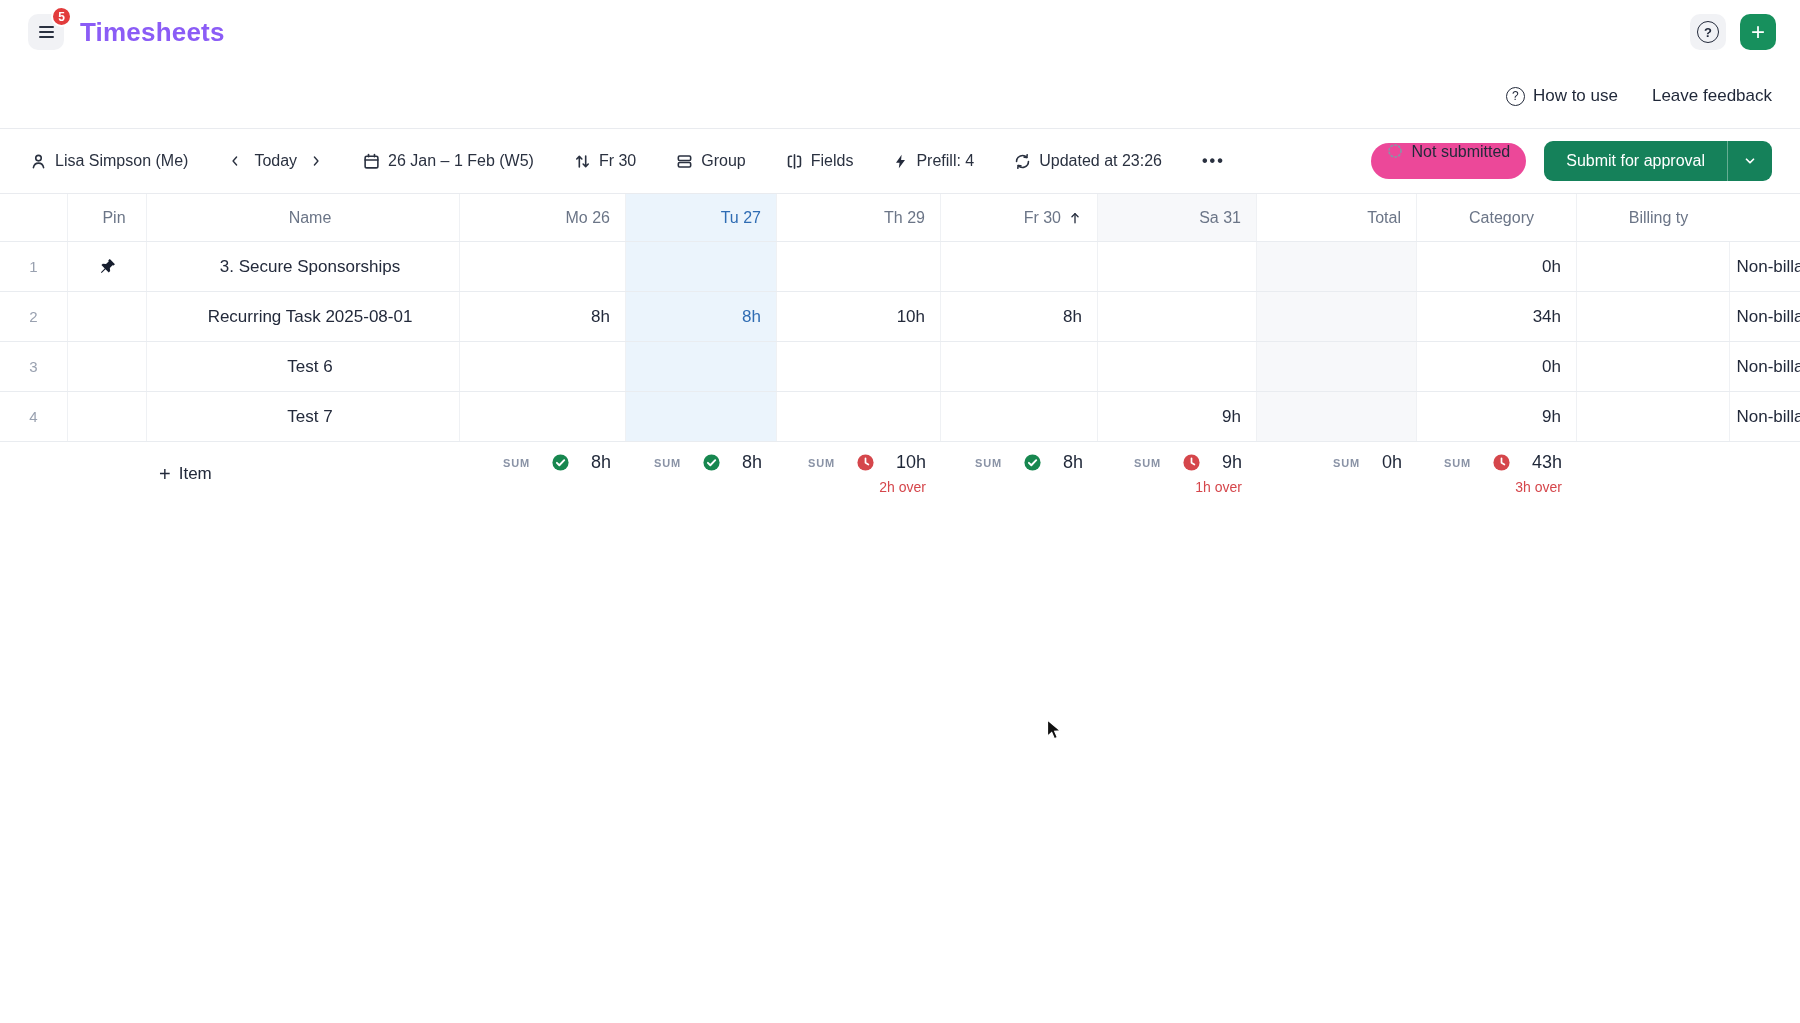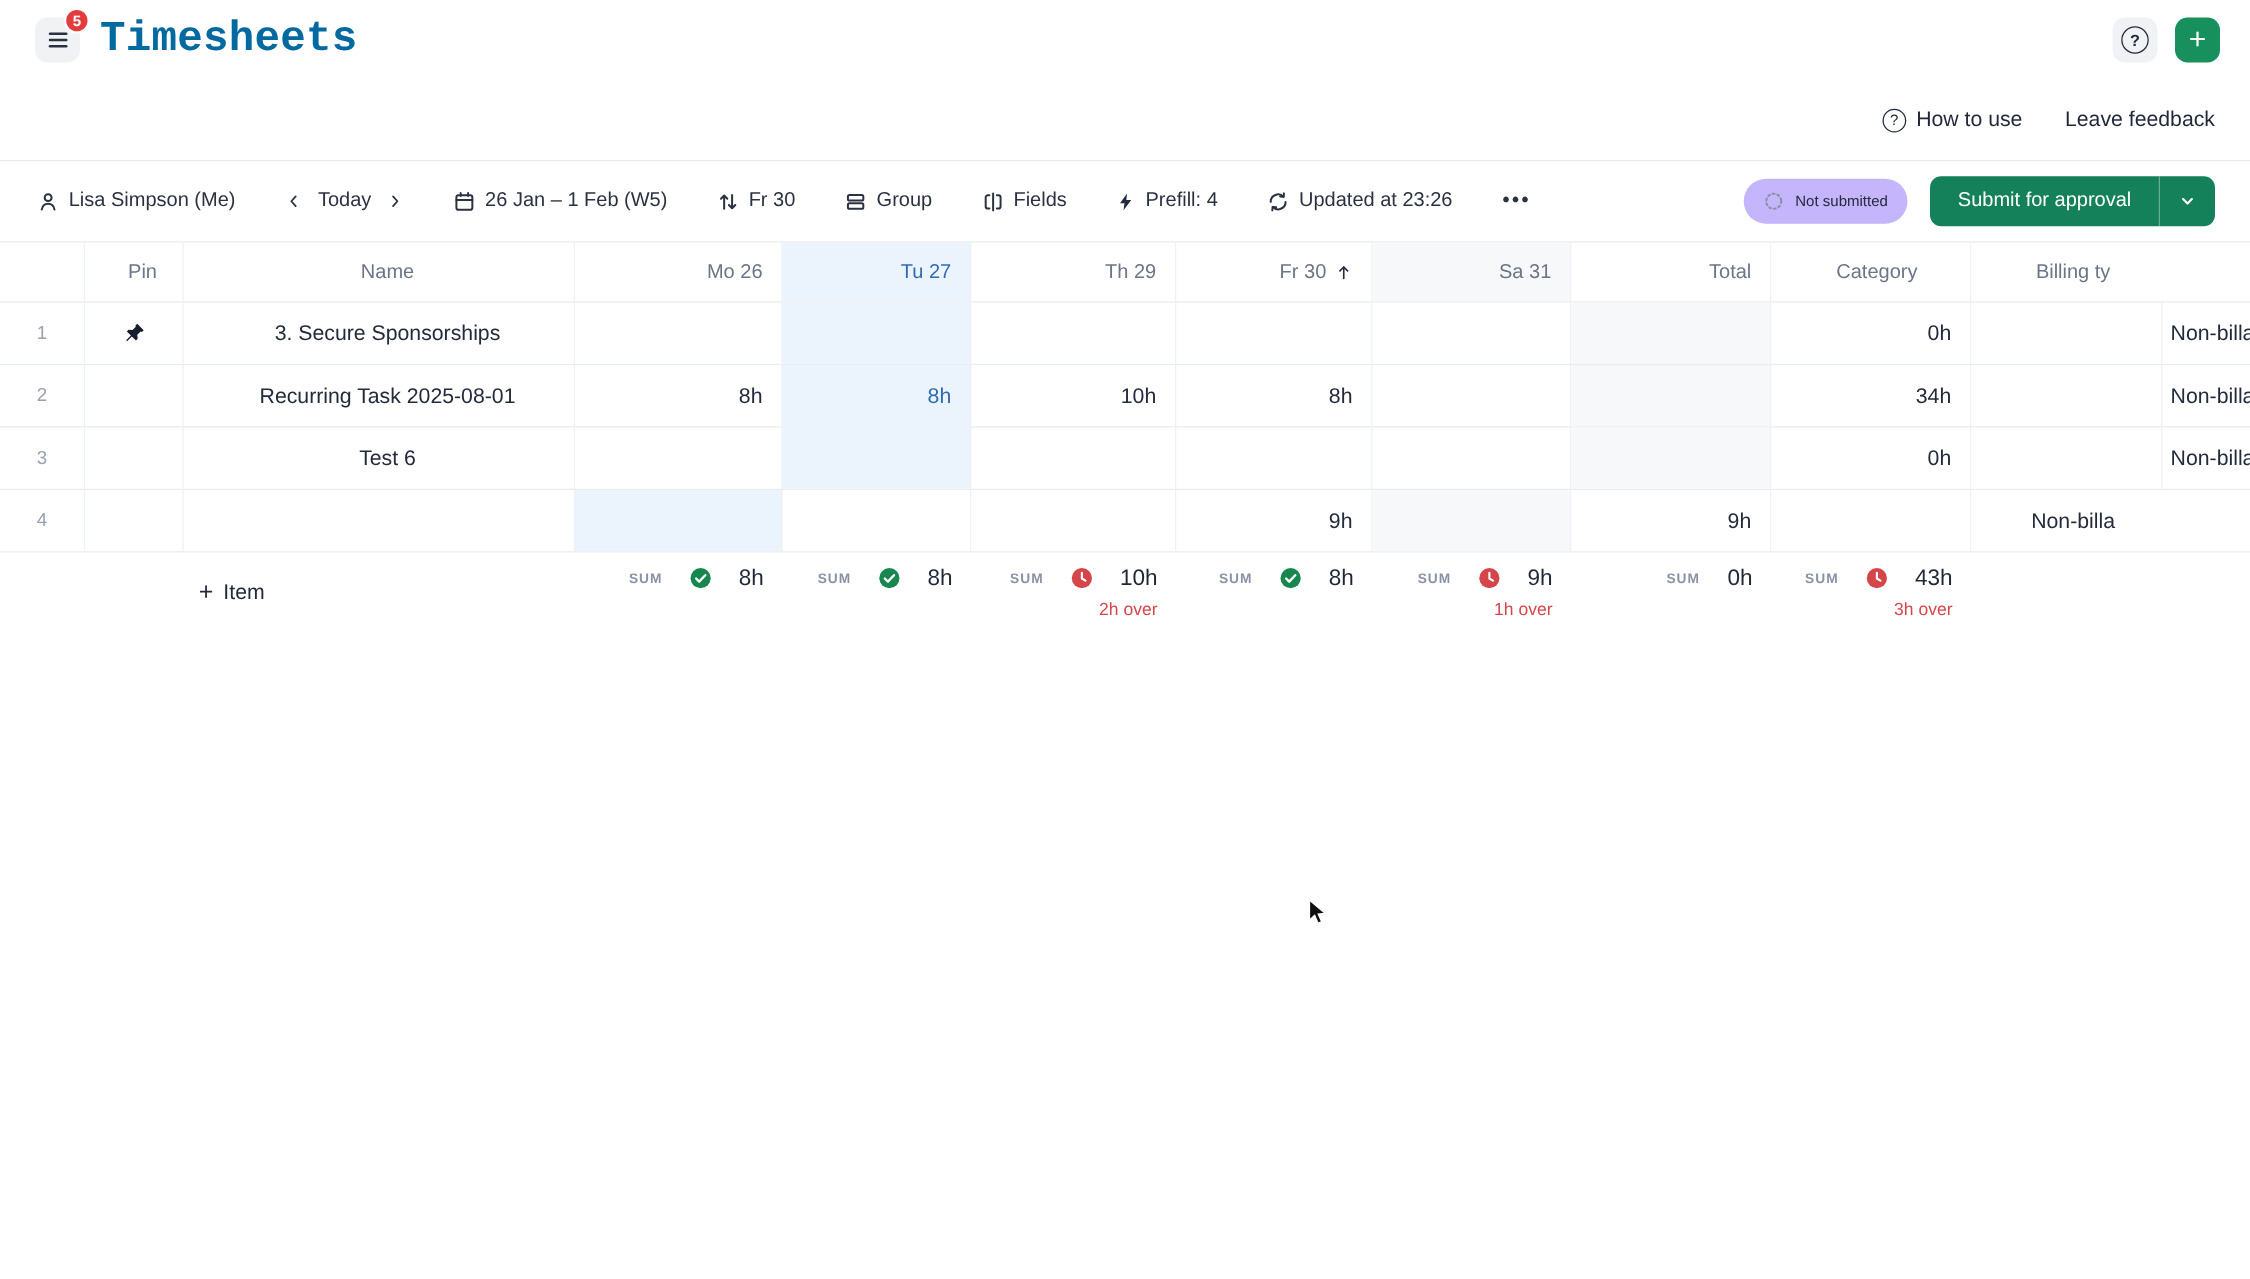--- a/index.html
+++ b/index.html
@@ -8,21 +8,21 @@
   .page { position:relative; width:1800px; height:1023px; background:#fff; }
 
   
   .topbar { height:64px; display:flex; align-items:center; padding:0 24px 0 28px; }
   .menu-btn { position:relative; width:36px; height:36px; background:#f1f2f5; border-radius:10px;
     display:flex; flex-direction:column; align-items:center; justify-content:center; gap:3px; cursor:pointer; }
   .menu-btn i { display:block; width:15px; height:2px; background:#2a3140; border-radius:1px; }
   .notif-badge { position:absolute; top:-8px; right:-8px; min-width:21px; height:21px; background:#e23c3c;
     border:2.5px solid #fff; border-radius:50%; color:#fff; font-size:12px; font-weight:bold;
     display:flex; align-items:center; justify-content:center; }
-  .app-title { font-size:34px; font-weight:700; color:#0369a1; margin-left:16px; letter-spacing:.2px;font-family:Liberation Mono, monospace; }
+  .app-title { font-size:26px; font-weight:700; color:#8b5cf6; margin-left:16px; letter-spacing:.2px; }
   .topbar-right { margin-left:auto; display:flex; align-items:center; gap:14px; }
   .help-btn { width:36px; height:36px; background:#f1f2f5; border-radius:10px; display:flex;
     align-items:center; justify-content:center; cursor:pointer; }
   .q-circle { width:22px; height:22px; border:1.6px solid #232a3b; border-radius:50%; font-size:13px;
     font-weight:600; display:flex; align-items:center; justify-content:center; color:#232a3b; }
   .add-btn { width:36px; height:36px; background:#17905d; border-radius:10px; color:#fff; font-size:24px;
     font-weight:500; display:flex; align-items:center; justify-content:center; cursor:pointer; line-height:1; }
 
   
   .tabbar { height:65px; border-bottom:1px solid #e9ebef; display:flex; align-items:stretch;
@@ -38,22 +38,22 @@
     display:flex; align-items:center; justify-content:center; }
 
   
   .toolbar { height:64px; display:flex; align-items:center; padding:0 28px 0 30px; gap:40px; }
   .tool { display:flex; align-items:center; gap:8px; font-size:16px; color:#2a3140; cursor:pointer;
     white-space:nowrap; }
   .tool svg { flex:0 0 auto; }
   .nav-group { display:flex; align-items:center; gap:12px; }
   .chev { display:flex; align-items:center; cursor:pointer; }
   .toolbar-right { margin-left:auto; display:flex; align-items:center; gap:18px; }
-  .status-pill { display:flex; align-items:center; gap:9px; background:#c4b5fd; border-radius:18px;
-    height:36px; padding:0 16px; font-size:12px; color:#232a3b; cursor:pointer; }
+  .status-pill { display:flex; align-items:flex-start; gap:9px; background:#ec4899; border-radius:18px;
+    height:36px; padding:0 16px; font-size:16px; color:#232a3b; cursor:pointer; }
   .submit-btn { display:flex; align-items:stretch; height:40px; border-radius:9px; overflow:hidden;
     background:#15815a; color:#fff; cursor:pointer; }
   .submit-main { display:flex; align-items:center; padding:0 22px; font-size:16px; font-weight:500;
     border-right:1px solid rgba(255,255,255,.35); }
   .submit-caret { display:flex; align-items:center; justify-content:center; width:44px; }
 
   
   .grid-row { display:grid;
     grid-template-columns:68px 79px 313px 166px 151px 164px 157px 159px 160px 160px 153px minmax(0,1fr); }
   .thead { height:49px; border-top:1px solid #e9ebef; border-bottom:1px solid #e9ecf0; }
@@ -358,20 +358,23 @@
     <div class="cell left-c" style="padding-left:10px;">
         <span class="day-val">Non-billa</span>
       </div>
   </div>
 
   <div class="grid-row trow">
     <div class="cell num-c">
         <span class="rownum">4</span>
       </div>
     <div class="cell pin-c"></div>
+    <div class="cell left-c">
+        <span class="name-val">Test 7</span>
+      </div>
     <div class="cell right-c">
         <span class="day-val"></span>
       </div>
     <div class="cell right-c tu-bg">
         <span class="day-val tu-text"></span>
       </div>
     <div class="cell right-c">
         <span class="day-val"></span>
       </div>
     <div class="cell right-c">

